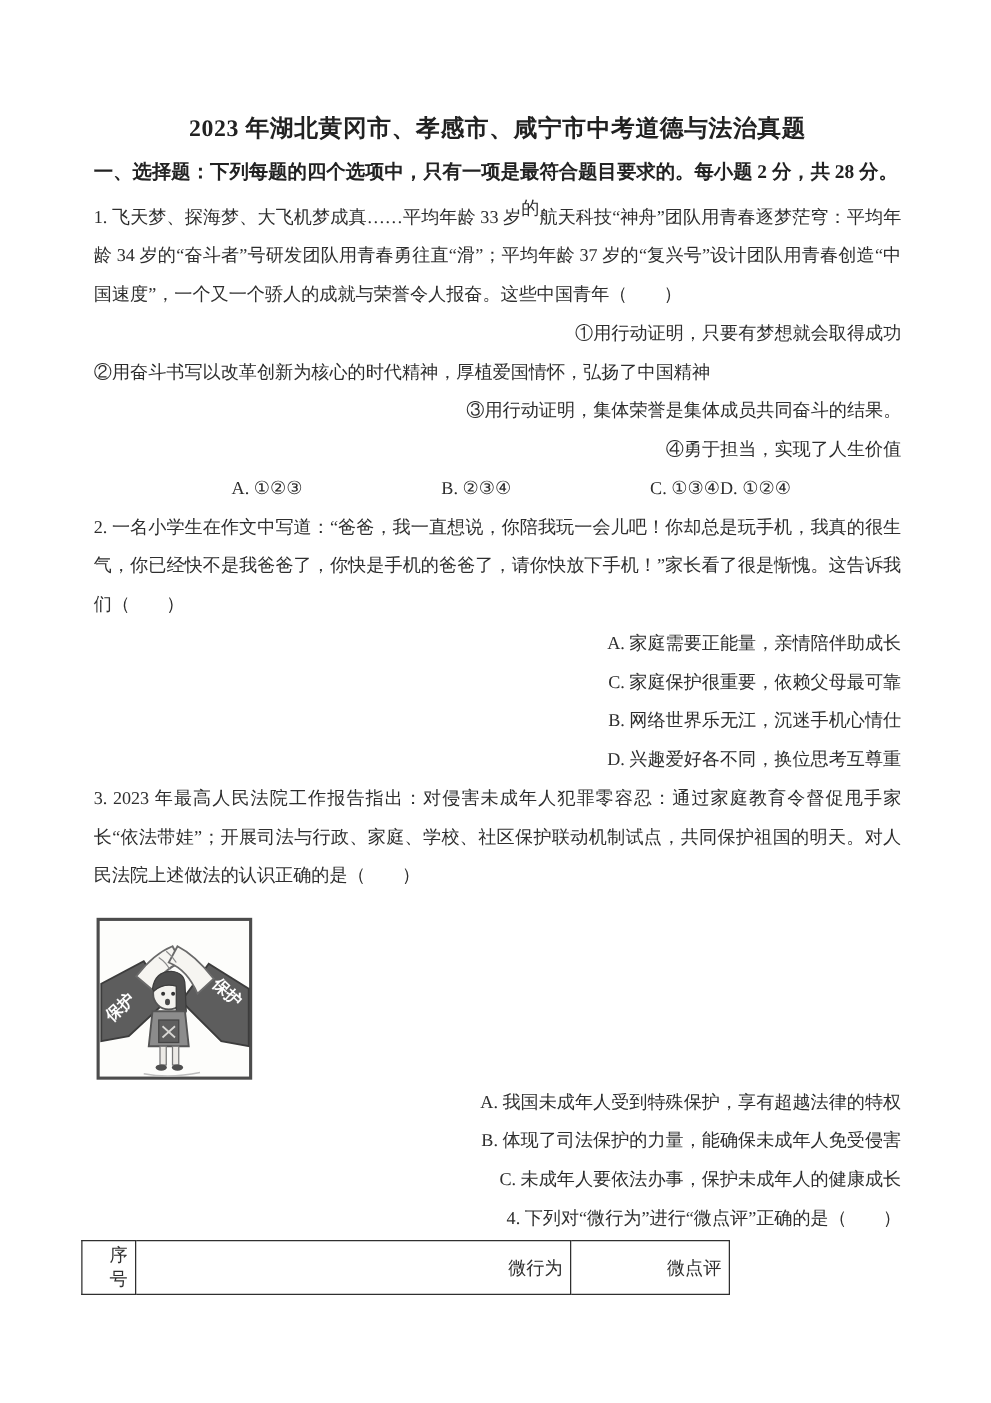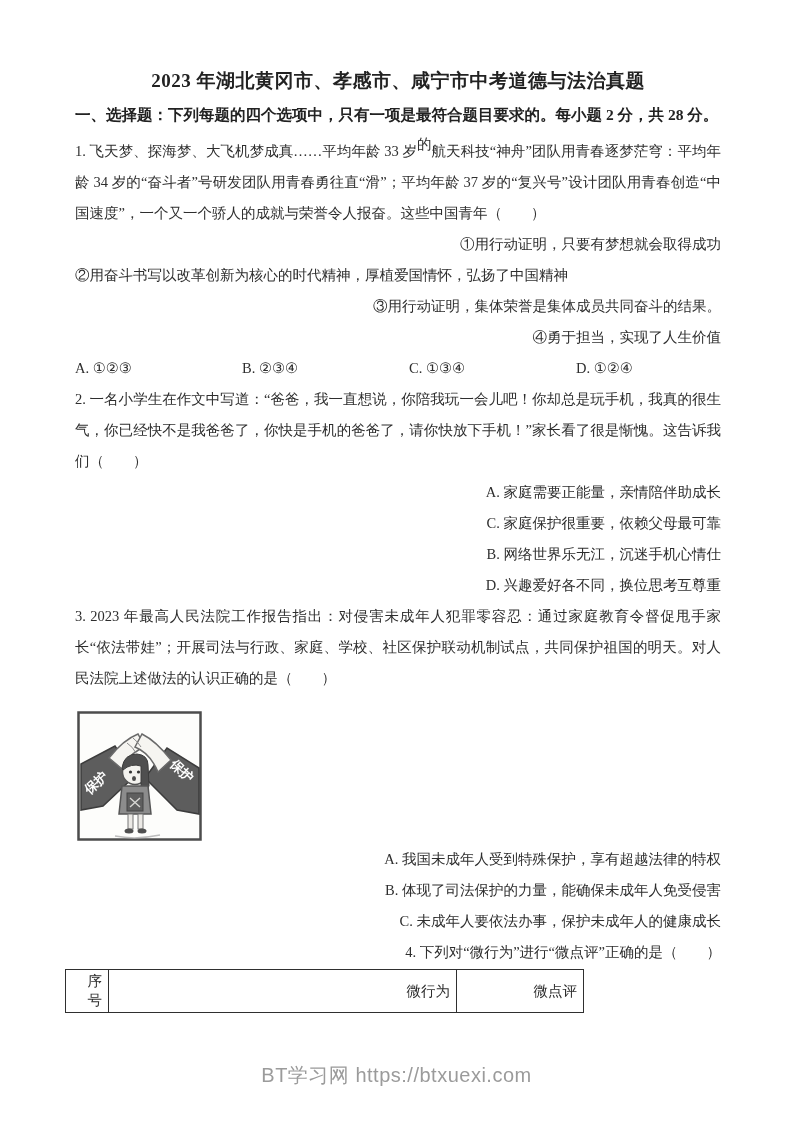--- a/index.html
+++ b/index.html
@@ -5,21 +5,21 @@
   * { margin:0; padding:0; box-sizing:border-box; }
   html,body { width:793px; background:#ffffff; }
   .page {
     position:relative;
     width:793px; height:1122px;
     background:#ffffff;
     color:#2e2e2e;
     font-family:"Liberation Serif","DejaVu Serif",serif;
     overflow:hidden;
   }
-  .content { padding:66px 72px 0 75px; }
+  .content { padding:89px 72px 0 75px; }
   .doc-title {
     text-align:center;
     font-size:19px;
     font-weight:bold;
     line-height:30px;
     letter-spacing:0.5px;
     color:#222;
   }
   .section-heading {
     font-size:15.5px;
@@ -33,21 +33,21 @@
   p.line {
     font-size:14.5px;
     line-height:31px;
     text-align:justify;
     text-justify:inter-character;
     color:#2e2e2e;
   }
   p.nojust { text-align:right; }
   .sup-char { position:relative; top:-7px; }
   .optrow { font-size:14.5px; line-height:31px; white-space:nowrap; }
-  .optrow span { display:inline-block; width:167px; }
+  .optrow span { display:inline-block; width:167px;text-align:right; }
   .optrow span:last-child { width:auto; }
   .illustration {
     width:130px; height:136px;
     margin-top:14px;
     display:block;
   }
   .q4-table {
     border-collapse:collapse;
     margin-top:1px;
     margin-left:-10px;
@@ -149,14 +149,13 @@
             <td class="col-num">序号</td>
             <td class="col-act">微行为</td>
             <td class="col-cmt">微点评</td>
           </tr>
         </tbody>
       </table>
 
     </div>
   </div>
 
-  <div class="footer-watermark">BT学习网 https://btxuexi.com</div>
 </div>
 
 </body></html>

